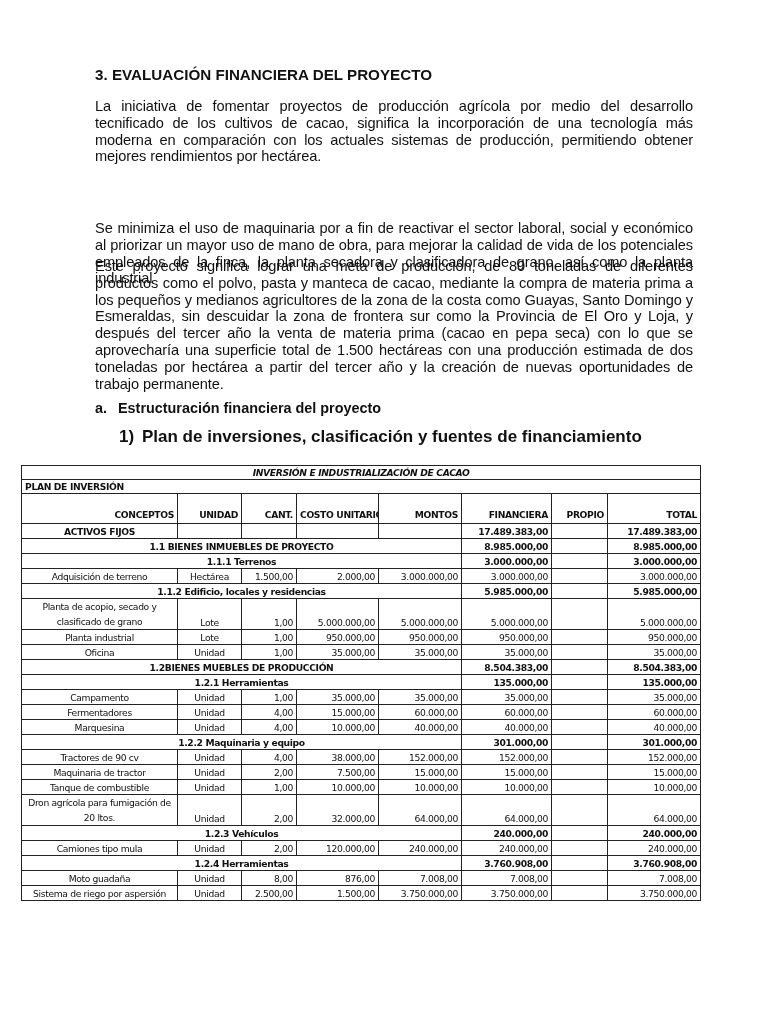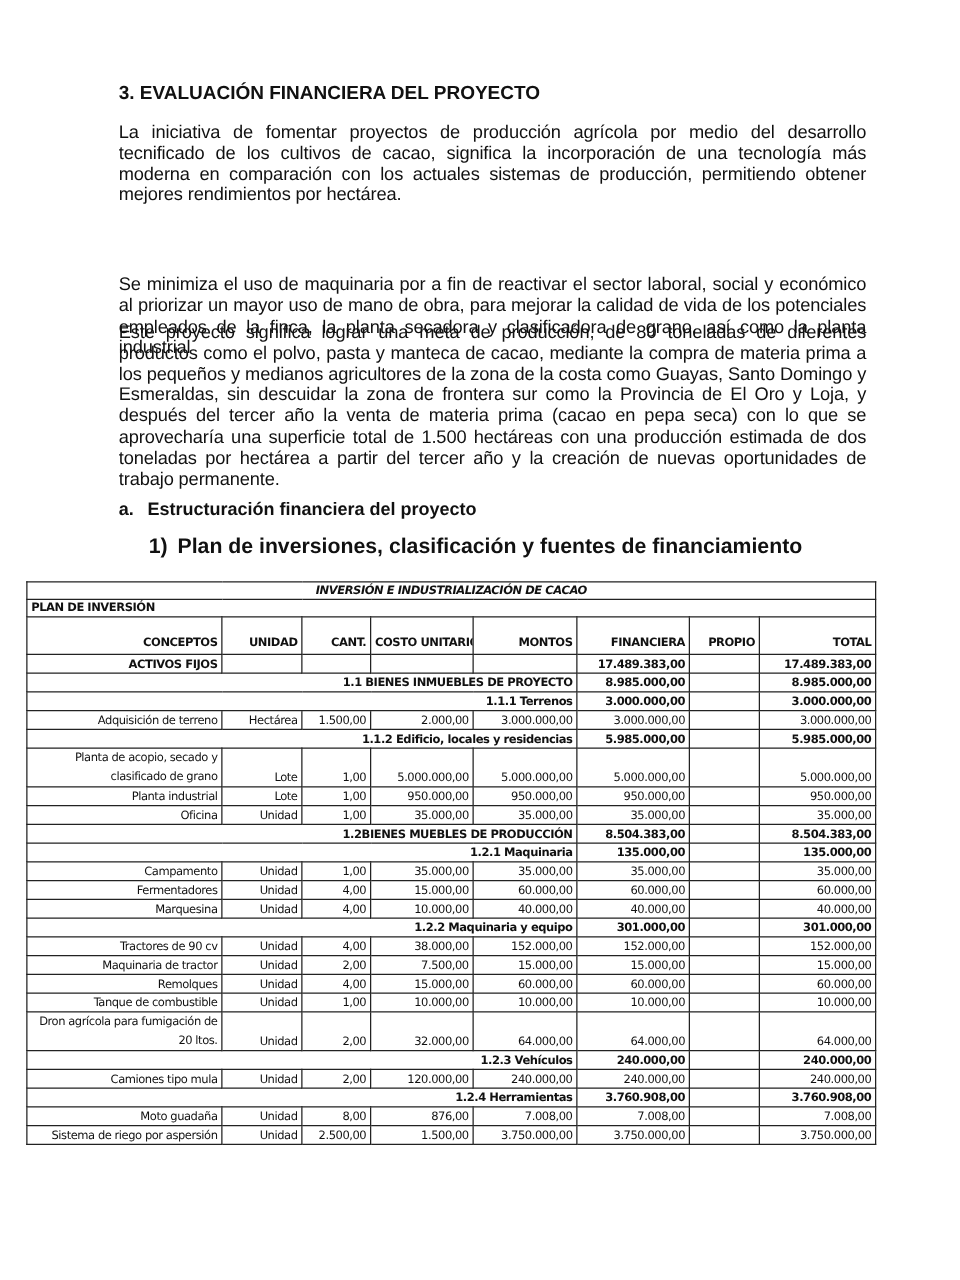--- a/index.html
+++ b/index.html
@@ -22,21 +22,21 @@
     font-family: "DejaVu Sans", sans-serif; font-size: 9.2px; letter-spacing: -0.35px;
   }
   table.inv td { border: 1px solid #222; padding: 0 3px; height: 14px; line-height: 13px; white-space: nowrap; overflow: hidden; }
   table.inv td.wrap { white-space: normal; line-height: 15px; }
   table.inv .title td { text-align: center; font-weight: bold; font-style: italic; height: 13px; }
   table.inv .subtitle td { text-align: left; font-weight: bold; height: 13px; }
   table.inv .colhdr td { font-weight: bold; text-align: right; vertical-align: bottom; height: 28px; line-height: 14px; padding-bottom: 1px; }
   table.inv td.num { text-align: right; }
   table.inv tr.bold td { font-weight: bold; }
   table.inv tr.tall td { height: 30px; vertical-align: bottom; }
-  table.inv td.left { text-align: right; }
+  table.inv td.left { text-align: center; }
 </style>
 </head>
 <body>
 
 <div class="page">
   <div class="text h1">3. EVALUACIÓN FINANCIERA DEL PROYECTO</div>
   <div class="text para p1">La iniciativa de fomentar proyectos de producción agrícola por medio del desarrollo tecnificado de los cultivos de cacao, significa la incorporación de una tecnología más moderna en comparación con los actuales sistemas de producción, permitiendo obtener mejores rendimientos por hectárea.</div>
   <div class="text para p2">Se minimiza el uso de maquinaria por a fin de reactivar el sector laboral, social y económico al priorizar un mayor uso de mano de obra, para mejorar la calidad de vida de los potenciales empleados de la finca, la planta secadora y clasificadora de grano, así como la planta industrial</div>
   <div class="text para p3">Este proyecto significa lograr una meta de producción, de 80 toneladas de diferentes productos como el polvo, pasta y manteca de cacao, mediante la compra de materia prima a los pequeños y medianos agricultores de la zona de la costa como Guayas, Santo Domingo y Esmeraldas, sin descuidar la  zona de frontera sur como la Provincia de El Oro y Loja, y después del tercer año la venta de materia prima (cacao en pepa seca) con lo que se aprovecharía una superficie total de 1.500 hectáreas con una producción estimada de dos toneladas por hectárea a partir del tercer año y la creación de nuevas oportunidades de trabajo permanente.</div>
 
@@ -143,21 +143,21 @@
           <td class="num"></td>
           <td class="num">35.000,00</td>
         </tr>
         <tr class="bold">
           <td class="left" colspan="5">1.2BIENES MUEBLES DE PRODUCCIÓN</td>
           <td class="num">8.504.383,00</td>
           <td class="num"></td>
           <td class="num">8.504.383,00</td>
         </tr>
         <tr class="bold">
-          <td class="left" colspan="5">1.2.1 Maquinaria</td>
+          <td class="left" colspan="5">1.2.1 Herramientas</td>
           <td class="num">135.000,00</td>
           <td class="num"></td>
           <td class="num">135.000,00</td>
         </tr>
         <tr>
           <td class="left">Campamento</td>
           <td class="left">Unidad</td>
           <td class="num">1,00</td>
           <td class="num">35.000,00</td>
           <td class="num">35.000,00</td>
@@ -205,30 +205,20 @@
           <td class="left">Maquinaria de tractor</td>
           <td class="left">Unidad</td>
           <td class="num">2,00</td>
           <td class="num">7.500,00</td>
           <td class="num">15.000,00</td>
           <td class="num">15.000,00</td>
           <td class="num"></td>
           <td class="num">15.000,00</td>
         </tr>
         <tr>
-          <td class="left">Remolques</td>
-          <td class="left">Unidad</td>
-          <td class="num">4,00</td>
-          <td class="num">15.000,00</td>
-          <td class="num">60.000,00</td>
-          <td class="num">60.000,00</td>
-          <td class="num"></td>
-          <td class="num">60.000,00</td>
-        </tr>
-        <tr>
           <td class="left">Tanque de combustible</td>
           <td class="left">Unidad</td>
           <td class="num">1,00</td>
           <td class="num">10.000,00</td>
           <td class="num">10.000,00</td>
           <td class="num">10.000,00</td>
           <td class="num"></td>
           <td class="num">10.000,00</td>
         </tr>
         <tr class="tall">

